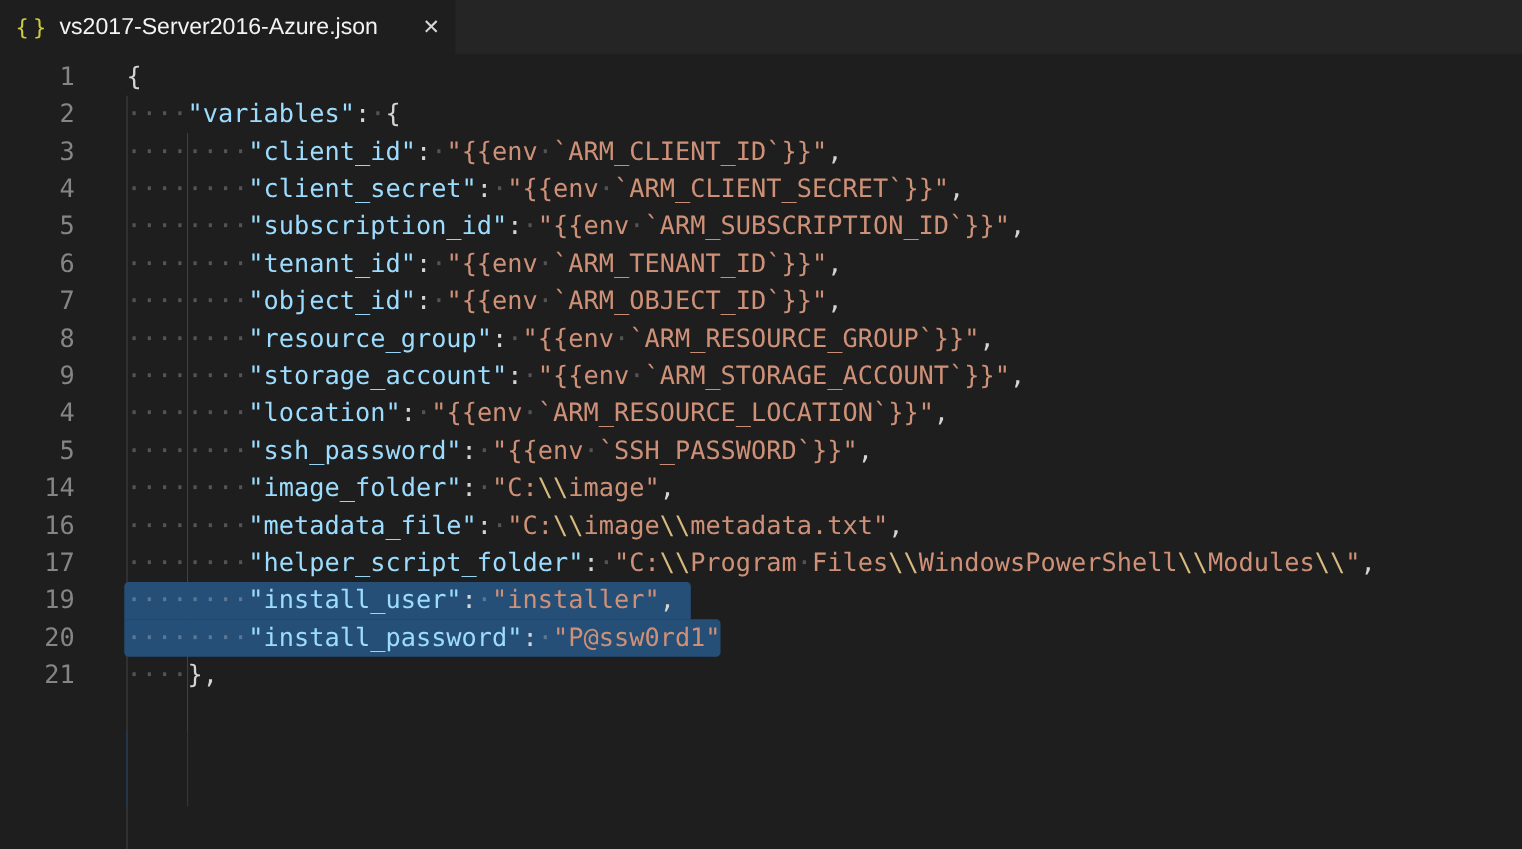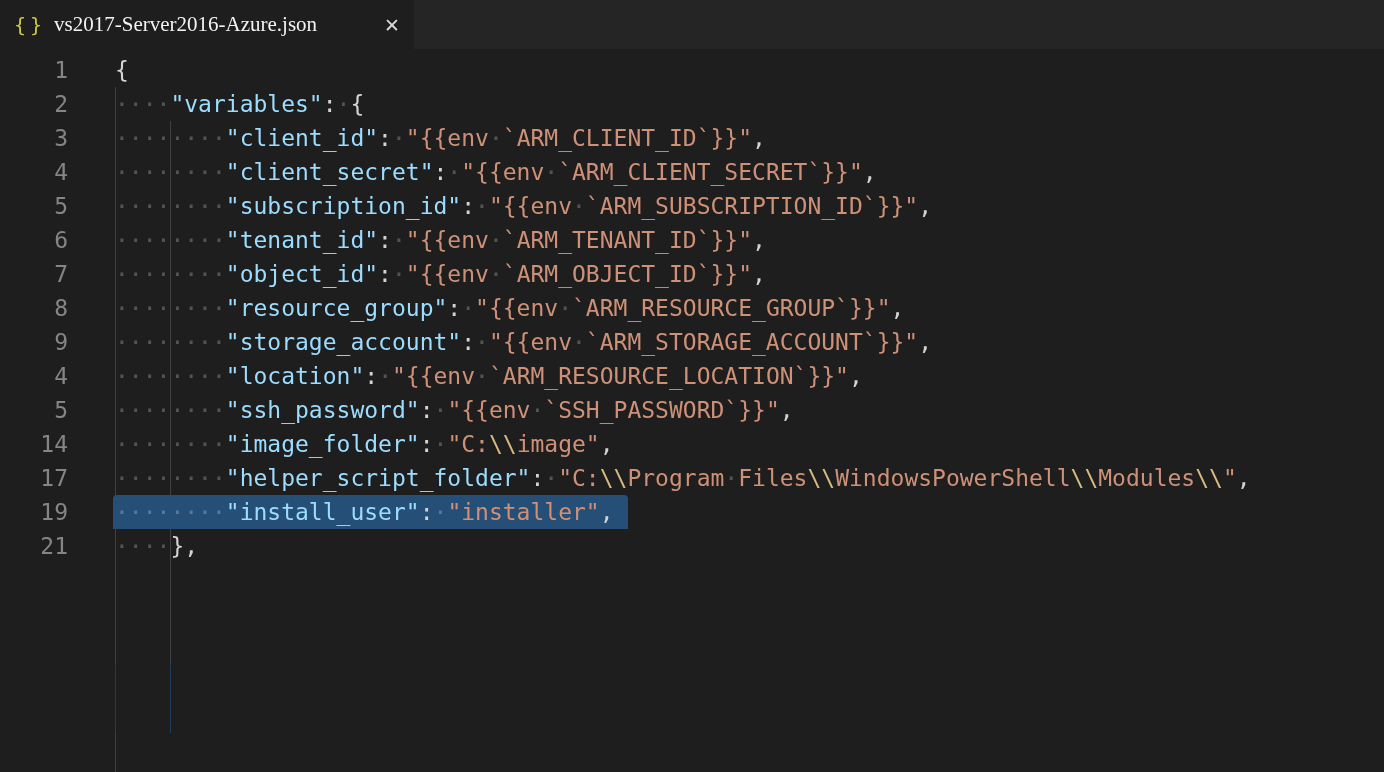--- a/index.html
+++ b/index.html
@@ -7,21 +7,21 @@
 
   .window { width:1384px; height:772px; background:#1e1e1e; position:relative;
             font-family:"DejaVu Sans Mono", monospace; }
 
   
   .tabbar { height:49px; width:100%; background:#252526; display:flex; align-items:stretch; }
   .tab { width:414px; background:#1e1e1e; display:flex; align-items:center;
          padding:0 14px; cursor:pointer; }
   .tab-icon { color:#cbcb41; font-family:"DejaVu Sans Mono", monospace; font-size:20px;
               letter-spacing:4px; margin-right:8px; flex:none; }
-  .tab-label { color:#f3f3f3; font-family:Liberation Serif, serif; font-size:21px;
+  .tab-label { color:#f3f3f3; font-family:Liberation Sans, sans-serif; font-size:21px;
                white-space:nowrap; flex:1; }
   .tab-close { color:#d8d8d8; font-size:19px; font-weight:bold; margin-left:10px; flex:none;
                font-family:"DejaVu Sans", sans-serif; }
 
   
   .editor { position:relative; width:100%; height:723px; background:#1e1e1e; }
 
   .guide { position:absolute; width:1px; background:#404040; z-index:0; }
   .guide-sel { position:absolute; width:1px; background:#1c3c5e; z-index:3; }
 
@@ -65,22 +65,24 @@
         <div class="row"><div class="num">3</div><div class="code"><span class="w">········</span><span class="k">"client_id"</span><span class="p">:</span><span class="w">·</span><span class="s">"{{env</span><span class="w">·</span><span class="s">`ARM_CLIENT_ID`}}"</span><span class="p">,</span></div></div>
         <div class="row"><div class="num">4</div><div class="code"><span class="w">········</span><span class="k">"client_secret"</span><span class="p">:</span><span class="w">·</span><span class="s">"{{env</span><span class="w">·</span><span class="s">`ARM_CLIENT_SECRET`}}"</span><span class="p">,</span></div></div>
         <div class="row"><div class="num">5</div><div class="code"><span class="w">········</span><span class="k">"subscription_id"</span><span class="p">:</span><span class="w">·</span><span class="s">"{{env</span><span class="w">·</span><span class="s">`ARM_SUBSCRIPTION_ID`}}"</span><span class="p">,</span></div></div>
         <div class="row"><div class="num">6</div><div class="code"><span class="w">········</span><span class="k">"tenant_id"</span><span class="p">:</span><span class="w">·</span><span class="s">"{{env</span><span class="w">·</span><span class="s">`ARM_TENANT_ID`}}"</span><span class="p">,</span></div></div>
         <div class="row"><div class="num">7</div><div class="code"><span class="w">········</span><span class="k">"object_id"</span><span class="p">:</span><span class="w">·</span><span class="s">"{{env</span><span class="w">·</span><span class="s">`ARM_OBJECT_ID`}}"</span><span class="p">,</span></div></div>
         <div class="row"><div class="num">8</div><div class="code"><span class="w">········</span><span class="k">"resource_group"</span><span class="p">:</span><span class="w">·</span><span class="s">"{{env</span><span class="w">·</span><span class="s">`ARM_RESOURCE_GROUP`}}"</span><span class="p">,</span></div></div>
         <div class="row"><div class="num">9</div><div class="code"><span class="w">········</span><span class="k">"storage_account"</span><span class="p">:</span><span class="w">·</span><span class="s">"{{env</span><span class="w">·</span><span class="s">`ARM_STORAGE_ACCOUNT`}}"</span><span class="p">,</span></div></div>
         <div class="row"><div class="num">4</div><div class="code"><span class="w">········</span><span class="k">"location"</span><span class="p">:</span><span class="w">·</span><span class="s">"{{env</span><span class="w">·</span><span class="s">`ARM_RESOURCE_LOCATION`}}"</span><span class="p">,</span></div></div>
         <div class="row"><div class="num">5</div><div class="code"><span class="w">········</span><span class="k">"ssh_password"</span><span class="p">:</span><span class="w">·</span><span class="s">"{{env</span><span class="w">·</span><span class="s">`SSH_PASSWORD`}}"</span><span class="p">,</span></div></div>
         <div class="row"><div class="num">14</div><div class="code"><span class="w">········</span><span class="k">"image_folder"</span><span class="p">:</span><span class="w">·</span><span class="s">"C:</span><span class="e">\\</span><span class="s">image"</span><span class="p">,</span></div></div>
+        <div class="row"><div class="num">16</div><div class="code"><span class="w">········</span><span class="k">"metadata_file"</span><span class="p">:</span><span class="w">·</span><span class="s">"C:</span><span class="e">\\</span><span class="s">image</span><span class="e">\\</span><span class="s">metadata.txt"</span><span class="p">,</span></div></div>
         <div class="row"><div class="num">17</div><div class="code"><span class="w">········</span><span class="k">"helper_script_folder"</span><span class="p">:</span><span class="w">·</span><span class="s">"C:</span><span class="e">\\</span><span class="s">Program</span><span class="w">·</span><span class="s">Files</span><span class="e">\\</span><span class="s">WindowsPowerShell</span><span class="e">\\</span><span class="s">Modules</span><span class="e">\\</span><span class="s">"</span><span class="p">,</span></div></div>
         <div class="row"><div class="num">19</div><div class="code"><span class="sel sel-top"><span class="w">········</span><span class="k">"install_user"</span><span class="p">:</span><span class="w">·</span><span class="s">"installer"</span><span class="p">,</span></span></div></div>
+        <div class="row"><div class="num">20</div><div class="code"><span class="sel sel-bottom"><span class="w">········</span><span class="k">"install_password"</span><span class="p">:</span><span class="w">·</span><span class="s">"P@ssw0rd1"</span></span></div></div>
         <div class="row"><div class="num">21</div><div class="code"><span class="w">····</span><span class="p">},</span></div></div>
       </div>
 
     <div class="guide-sel" style="left:115px; top:616px; height:68px;"></div>
     <div class="guide-sel" style="left:170px; top:616px; height:68px;"></div>
   </div>
 
 </div>
 
 </body></html>

